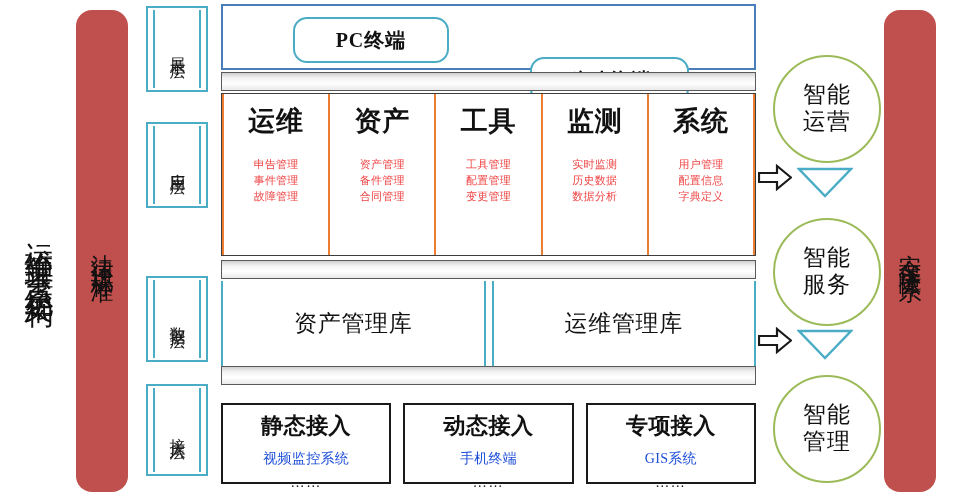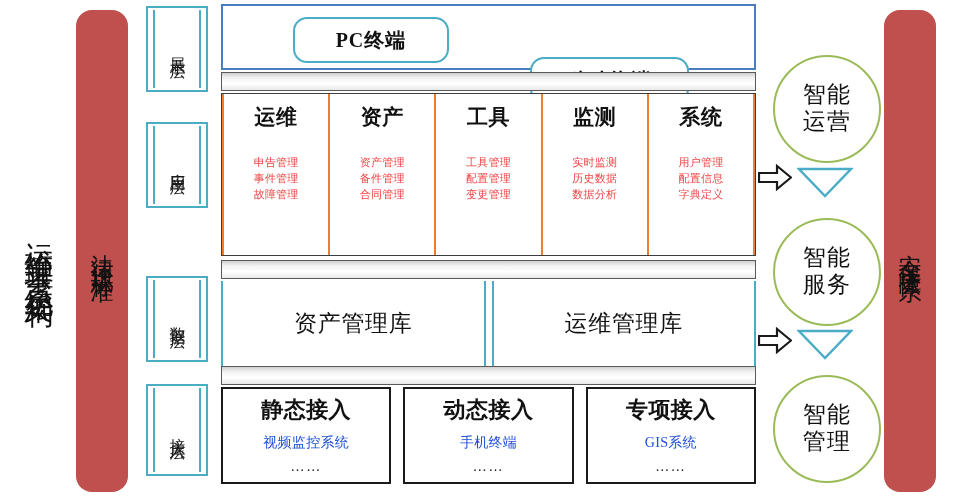--- a/index.html
+++ b/index.html
@@ -119,22 +119,22 @@
   }
   .app-col {
     flex: 1 1 0;
     border-right: 2px solid #ed7d31;
     display: flex; flex-direction: column; align-items: center;
     padding-top: 9px;
     box-sizing: border-box;
   }
   .app-col:first-child { border-left: 2px solid #ed7d31; }
   .app-col-title {
-    font-size: 21px; font-weight: bold; color: #111;
-    letter-spacing: 0.03em; margin-bottom: 23px;
+    font-size: 27px; font-weight: bold; color: #111;
+    letter-spacing: 0.03em; margin-bottom: 17px;
   }
   .app-col-item {
     font-size: 11px; color: #ef4444; line-height: 1.46;
     letter-spacing: 0.02em;
   }
 
   
   #data-layer {
     left: 0; top: 277px; width: 535px; height: 85px;
     display: flex; background: #ffffff;
@@ -156,20 +156,21 @@
     display: flex; background: transparent;
   }
   .access-box {
     flex: 1 1 0;
     border: 2px solid #1a1a1a;
     background: #ffffff;
     margin-right: 12px;
     display: flex; flex-direction: column; align-items: center;
     padding-top: 6px;
     box-sizing: border-box;
+    margin-top: 16px;
   }
   .access-box:last-child { margin-right: 0; }
   .access-title {
     font-size: 22px; font-weight: bold; color: #111;
     font-family: "Liberation Sans", "DejaVu Sans", sans-serif;
     letter-spacing: 0.02em;
   }
   .access-sub {
     font-size: 14px; color: #1d4ed8; margin-top: 9px; letter-spacing: 0.02em;
   }

